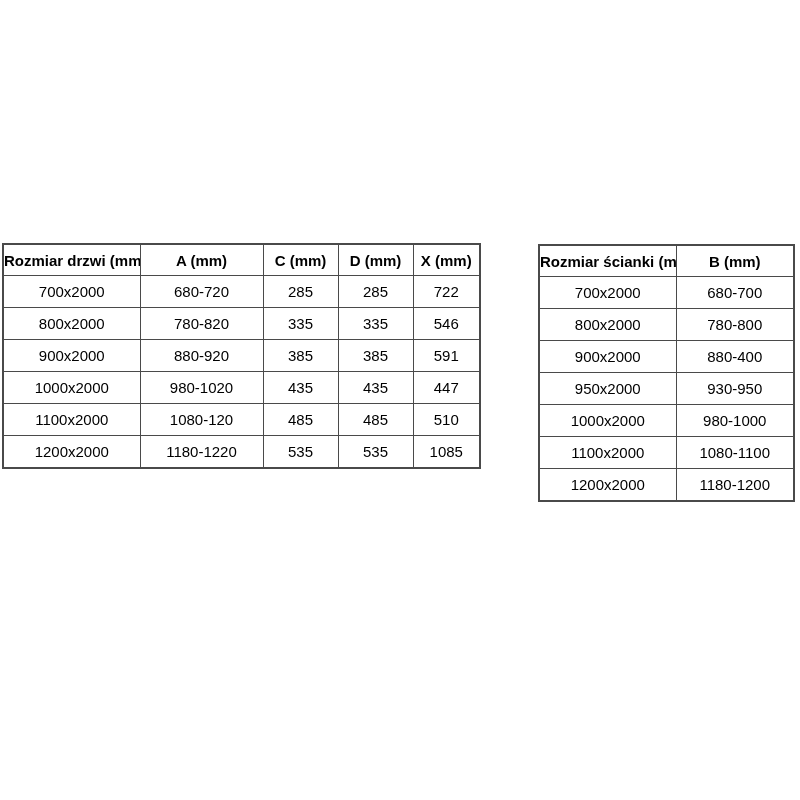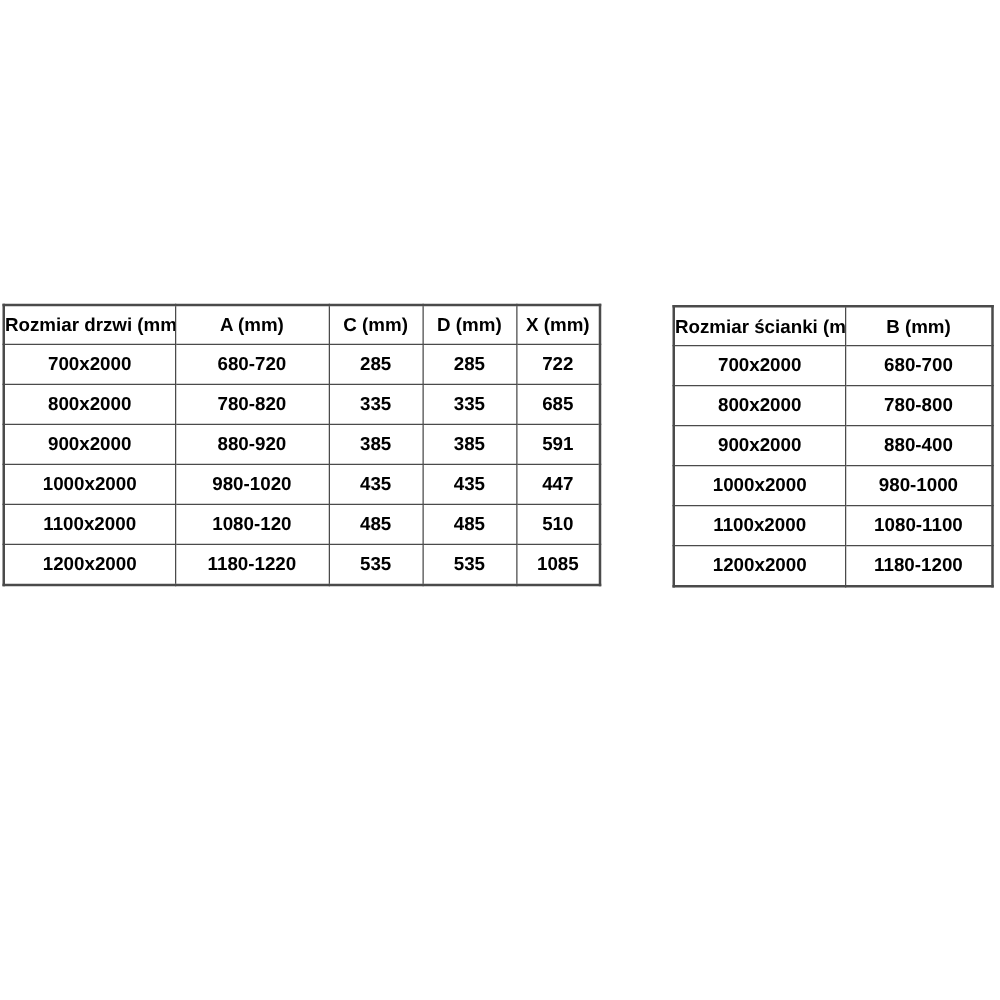--- a/index.html
+++ b/index.html
@@ -30,21 +30,21 @@
     font-size: 15px;
     line-height: 1;
     white-space: nowrap;
     overflow: hidden;
   }
   table.spec th {
     font-weight: bold;
     height: 30px;
   }
   table.spec td {
-    font-weight: bold;
+    font-weight: normal;
     height: 31px;
   }
   #table-doors {
     left: 2px;
     top: 243px;
     width: 477px;
   }
   #table-doors col:nth-child(1) { width: 137px; }
   #table-doors col:nth-child(2) { width: 123px; }
   #table-doors col:nth-child(3) { width: 75px; }
@@ -86,21 +86,21 @@
           <td>680-720</td>
           <td>285</td>
           <td>285</td>
           <td>722</td>
         </tr>
         <tr>
           <td>800x2000</td>
           <td>780-820</td>
           <td>335</td>
           <td>335</td>
-          <td>685</td>
+          <td>546</td>
         </tr>
         <tr>
           <td>900x2000</td>
           <td>880-920</td>
           <td>385</td>
           <td>385</td>
           <td>591</td>
         </tr>
         <tr>
           <td>1000x2000</td>
@@ -144,20 +144,24 @@
         </tr>
         <tr>
           <td>800x2000</td>
           <td>780-800</td>
         </tr>
         <tr>
           <td>900x2000</td>
           <td>880-400</td>
         </tr>
         <tr>
+          <td>950x2000</td>
+          <td>930-950</td>
+        </tr>
+        <tr>
           <td>1000x2000</td>
           <td>980-1000</td>
         </tr>
         <tr>
           <td>1100x2000</td>
           <td>1080-1100</td>
         </tr>
         <tr>
           <td>1200x2000</td>
           <td>1180-1200</td>

